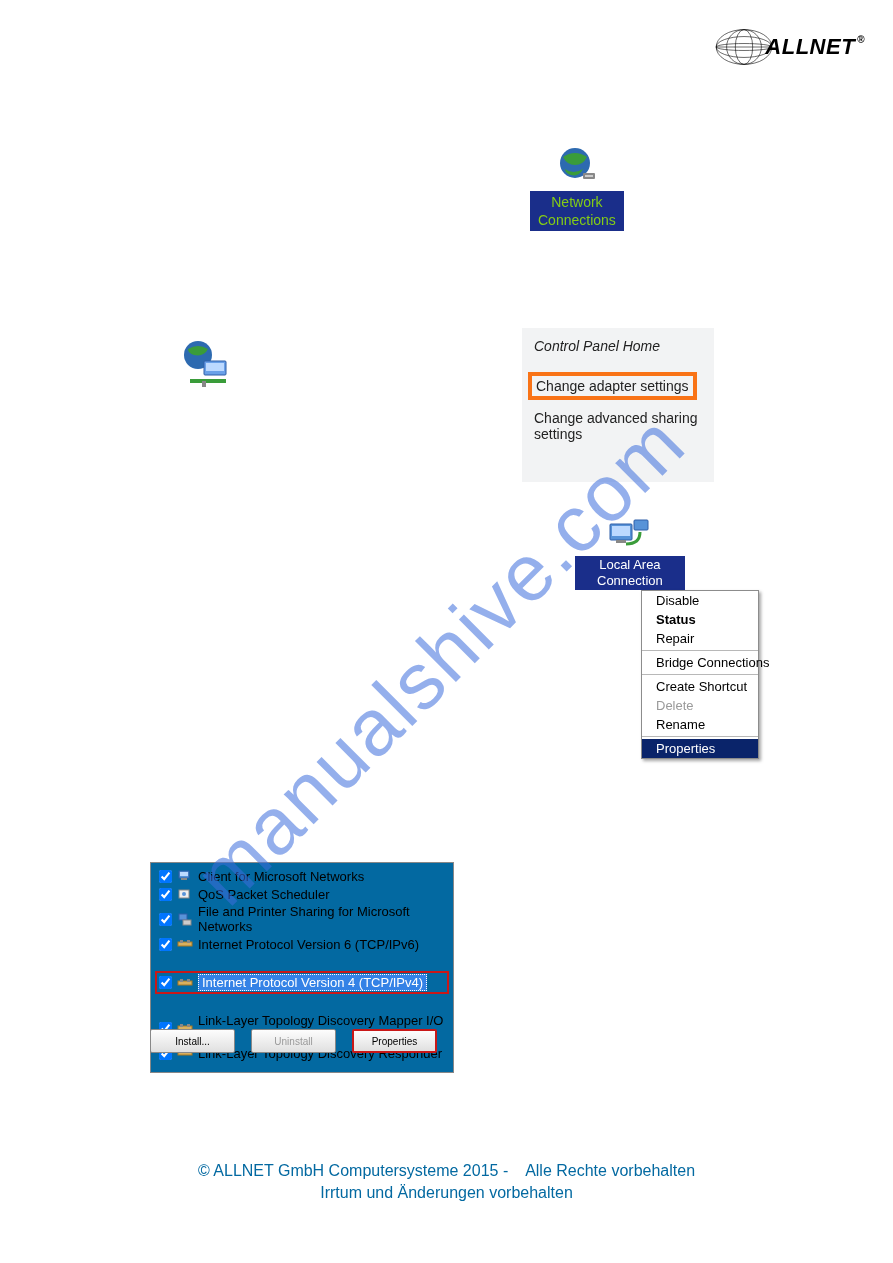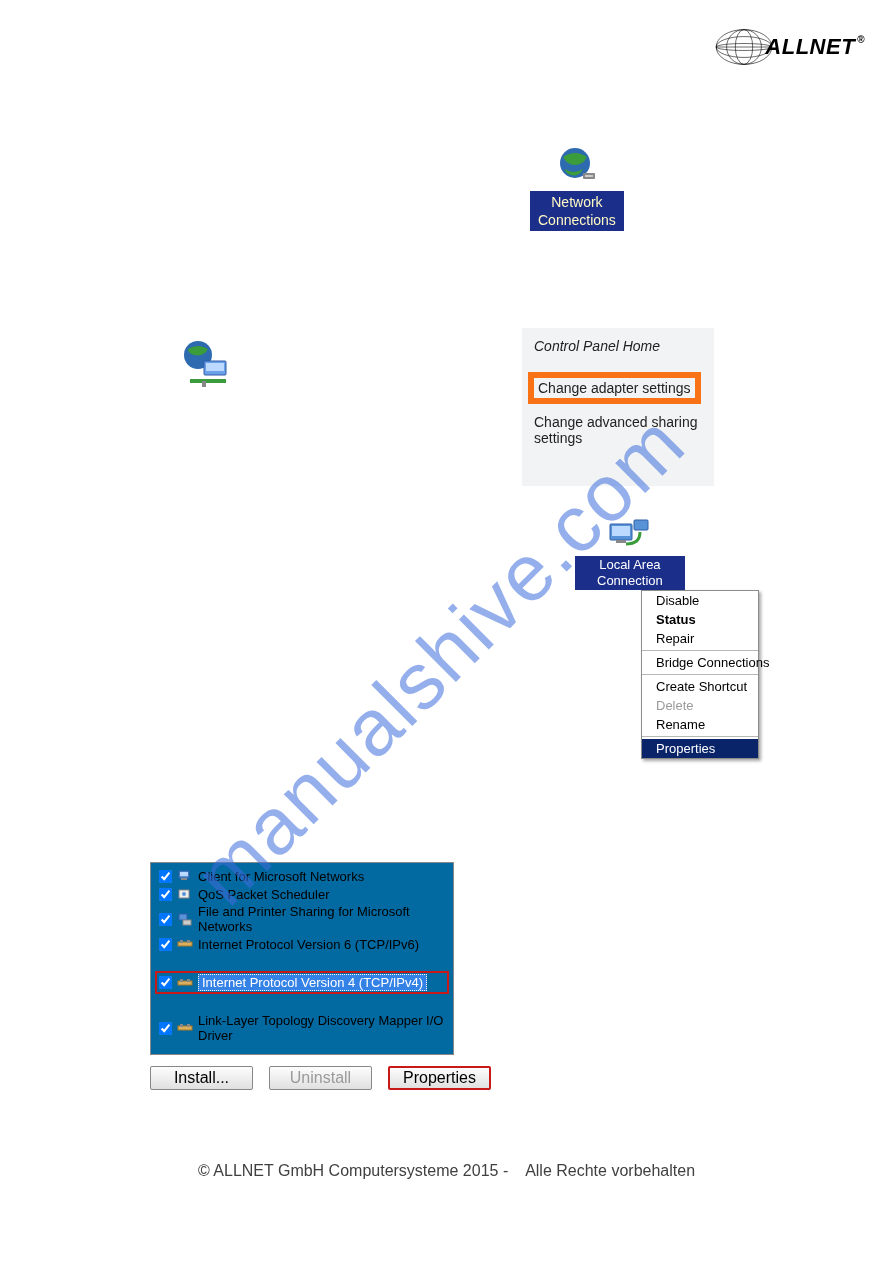--- a/index.html
+++ b/index.html
@@ -49,21 +49,21 @@
     left: 530px;
     text-align: center;
   }
   .net-conn .globe-icon {
     width: 44px;
     height: 40px;
     margin: 0 auto 6px auto;
   }
   .net-conn .label {
     background: #1a2e8a;
-    color: #fef9c3;
+    color: #84cc16;
     font-size: 14px;
     line-height: 18px;
     padding: 2px 8px;
     display: inline-block;
   }
   .net-conn .label span { display: block; }
 
   
   .netint {
     position: absolute;
@@ -81,21 +81,21 @@
     top: 328px;
     left: 522px;
     width: 192px;
     background: #f2f3f4;
     padding: 10px 12px 40px 12px;
     font-size: 14px;
     color: #222;
   }
   .cpanel .home { margin-bottom: 18px; font-style: italic; }
   .cpanel .adapter {
-    border: 6px solid #f97316;
+    border: 4px solid #f97316;
     padding: 2px 4px;
     margin: 0 -6px 6px -6px;
     display: inline-block;
   }
   .cpanel .advanced { margin-top: 4px; }
 
   
   .lan {
     position: absolute;
     top: 518px;
@@ -164,45 +164,44 @@
 
   
   .btns {
     position: absolute;
     top: 1029px;
     left: 150px;
     display: flex;
     gap: 16px;
   }
   .btn {
-    width: 103px;
+    width: 85px;
     height: 24px;
-    font-size: 16px;
+    font-size: 10px;
     background: linear-gradient(#fdfdfd,#e0e0e0);
     border: 1px solid #888;
     border-radius: 2px;
     display: flex;
     align-items: center;
     justify-content: center;
     cursor: pointer;
-    margin-top: 37px;
   }
   .btn.disabled { color: #9a9a9a; }
   .btn.props { border: 2px solid #c91818; }
 
   
   .footer {
     position: absolute;
     top: 1160px;
     left: 0;
     width: 893px;
     text-align: center;
     font-size: 16px;
     line-height: 22px;
-    color: #404040;
+    color: #0369a1;
   }
 
   
   .wm {
     position: absolute;
     top: 300px;
     left: 80px;
     width: 720px;
     height: 720px;
     pointer-events: none;
@@ -365,31 +364,43 @@
     <input type="checkbox" checked="" style="">
     <span class="mini">
       <svg viewBox="0 0 16 16">
           <rect x="1" y="6" width="14" height="4" fill="#d8b060" stroke="#a87820"></rect>
           <rect x="3" y="4" width="3" height="3" fill="#888"></rect>
           <rect x="10" y="4" width="3" height="3" fill="#888"></rect>
         </svg>
     </span>
     <span class="txt">Link-Layer Topology Discovery Mapper I/O Driver</span>
   </div>
+  <div class="row">
+    <input type="checkbox" checked="" style="">
+    <span class="mini">
+      <svg viewBox="0 0 16 16">
+          <rect x="1" y="6" width="14" height="4" fill="#d8b060" stroke="#a87820"></rect>
+          <rect x="3" y="4" width="3" height="3" fill="#888"></rect>
+          <rect x="10" y="4" width="3" height="3" fill="#888"></rect>
+        </svg>
+    </span>
+    <span class="txt">Link-Layer Topology Discovery Responder</span>
+  </div>
 </div>
 
 <div class="btns">
   <div class="btn">Install...</div>
   <div class="btn disabled">Uninstall</div>
   <div class="btn props">Properties</div>
 </div>
 
 <div class="footer">
   <div>
     <span>© ALLNET GmbH Computersysteme 2015 -</span>
     &nbsp;&nbsp;
     <span>Alle Rechte vorbehalten</span>
   </div>
+  <div>Irrtum und Änderungen vorbehalten</div>
 </div>
 
 <div class="wm">
   <div class="wm-text">manualshive.com</div>
 </div>
 
 </body></html>

